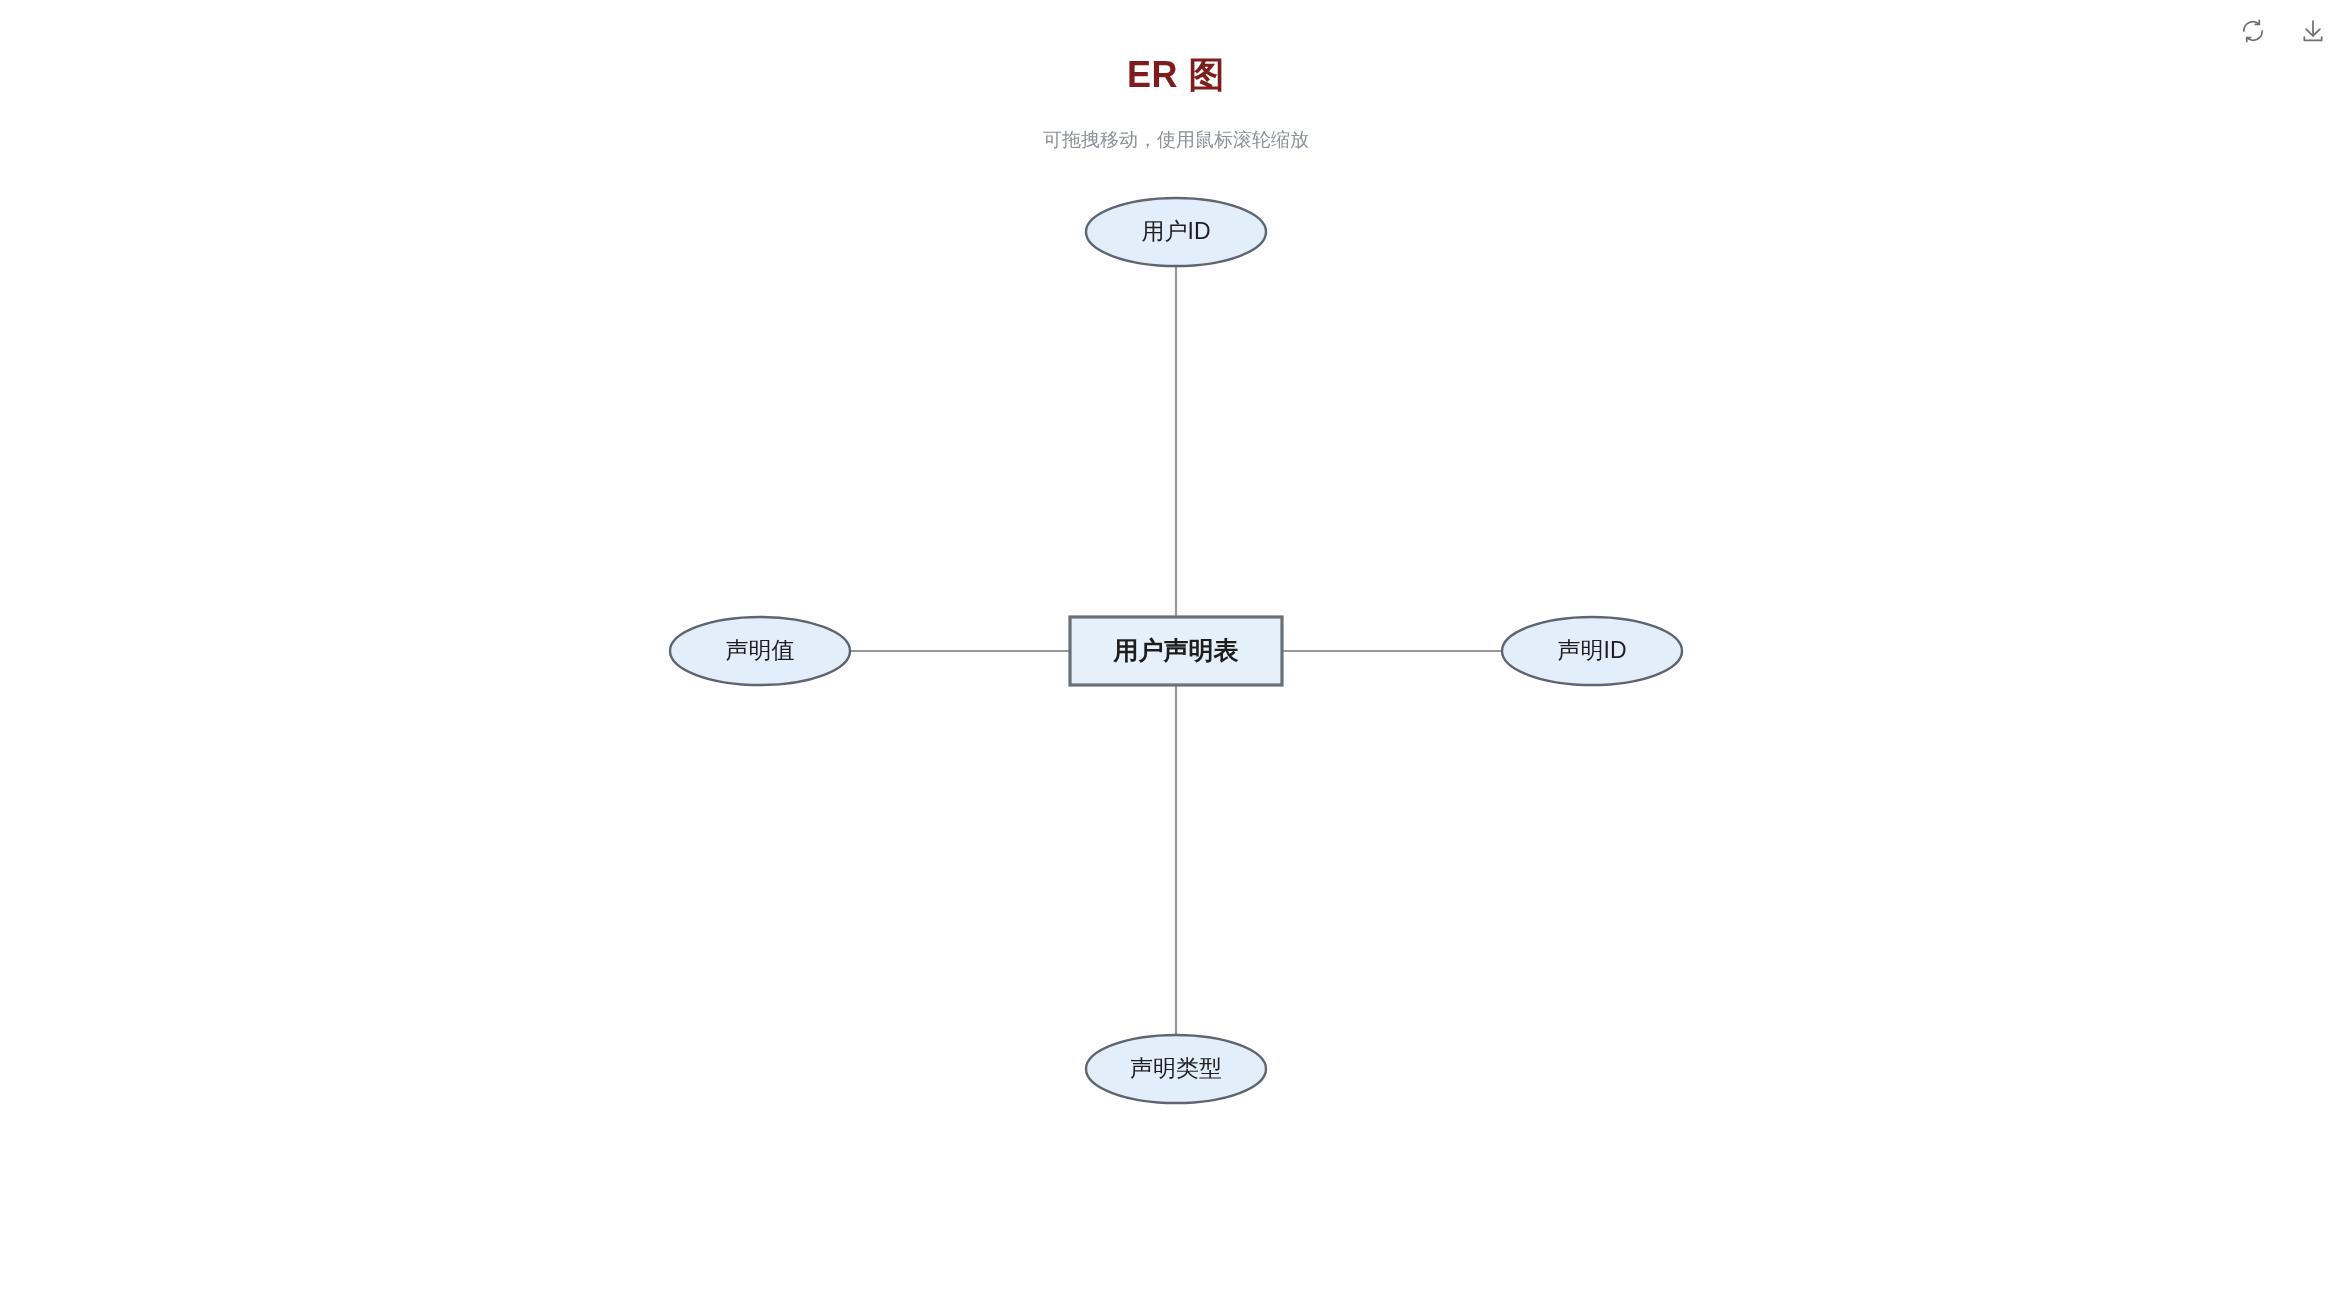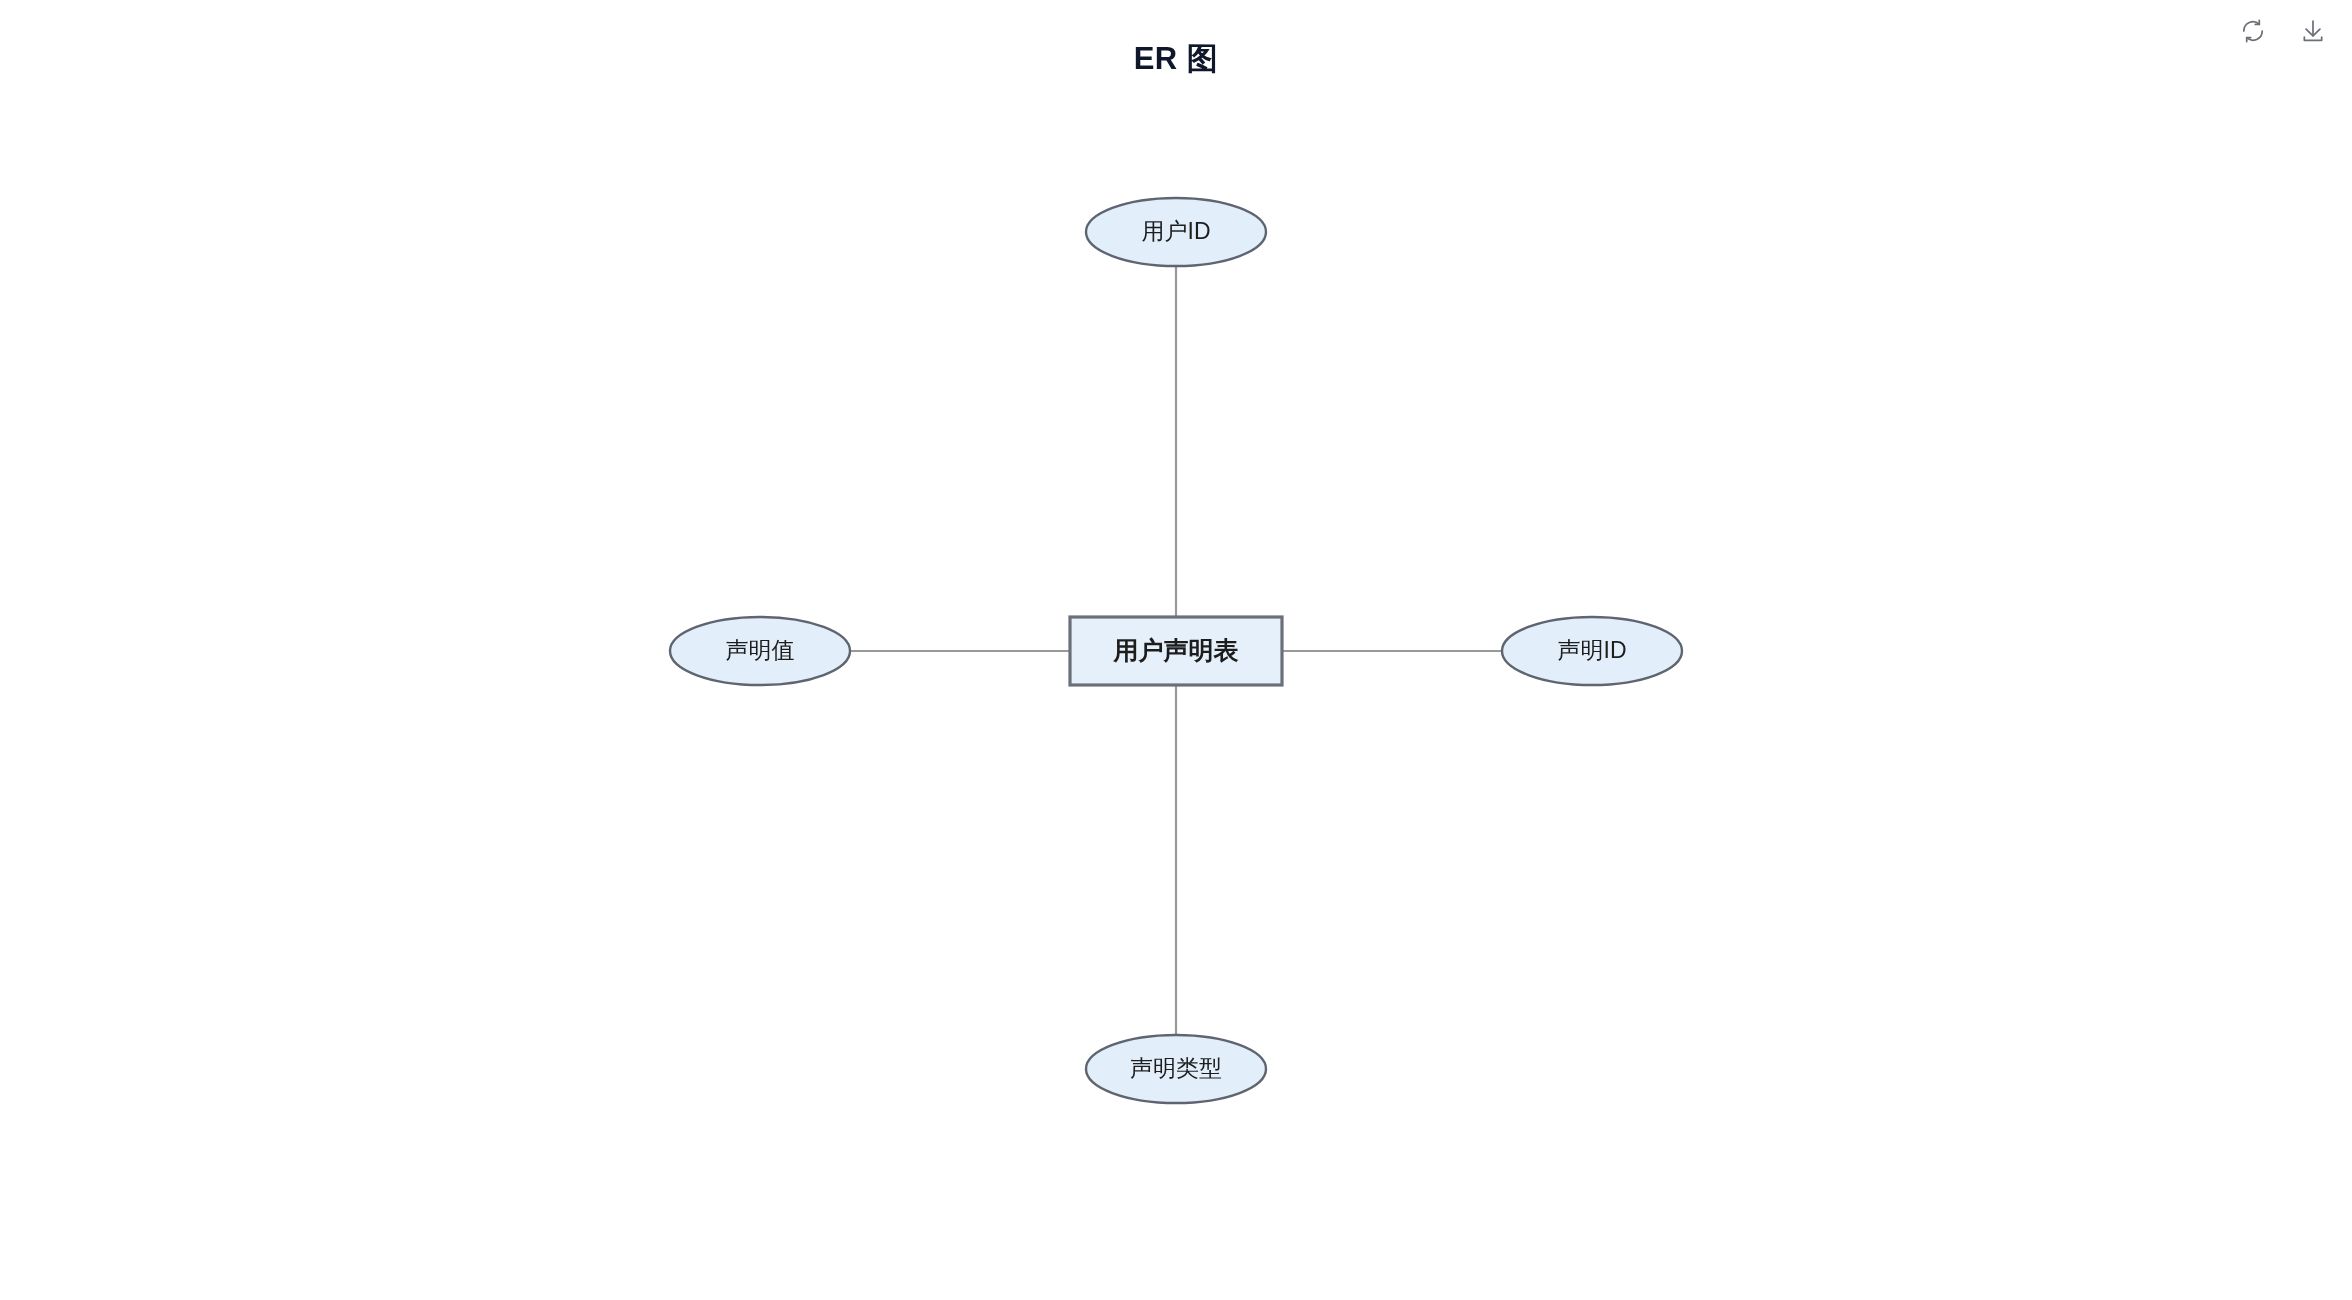--- a/index.html
+++ b/index.html
@@ -44,25 +44,25 @@
   
   .header {
     position: absolute;
     top: 0;
     left: 0;
     width: 100%;
     text-align: center;
     pointer-events: none;
   }
   .page-title {
-    margin: 4px;
+    margin: 17px;
     padding-top: 36px;
-    font-size: 31px;
+    font-size: 36px;
     font-weight: bold;
-    color: #0f172a;
+    color: #7f1d1d;
     letter-spacing: 0.5px;
     line-height: 1.2;
   }
   .page-subtitle {
     margin: 0;
     padding-top: 16px;
     font-size: 19px;
     font-weight: normal;
     color: #8b9099;
     line-height: 1.2;
@@ -133,20 +133,21 @@
         <line x1="12" y1="2.8" x2="12" y2="16.2"></line>
         <polyline points="5.6,10.2 12,16.6 18.4,10.2"></polyline>
         <polyline points="4,17.6 4,20.6 20,20.6 20,17.6"></polyline>
       </svg>
     </span>
   </button>
 </div>
 
 <div class="header">
   <h1 class="page-title">ER 图</h1>
+  <p class="page-subtitle">可拖拽移动，使用鼠标滚轮缩放</p>
 </div>
 
 <div class="diagram-canvas">
   <svg id="er-svg" width="2352" height="1300" viewBox="0 0 2352 1300">
     <g id="edges-layer">
         <line class="er-edge" x1="1176" y1="617" x2="1176" y2="266"></line>
         <line class="er-edge" x1="1070" y1="651" x2="850" y2="651"></line>
         <line class="er-edge" x1="1282" y1="651" x2="1502" y2="651"></line>
         <line class="er-edge" x1="1176" y1="685" x2="1176" y2="1035"></line>
       </g>

